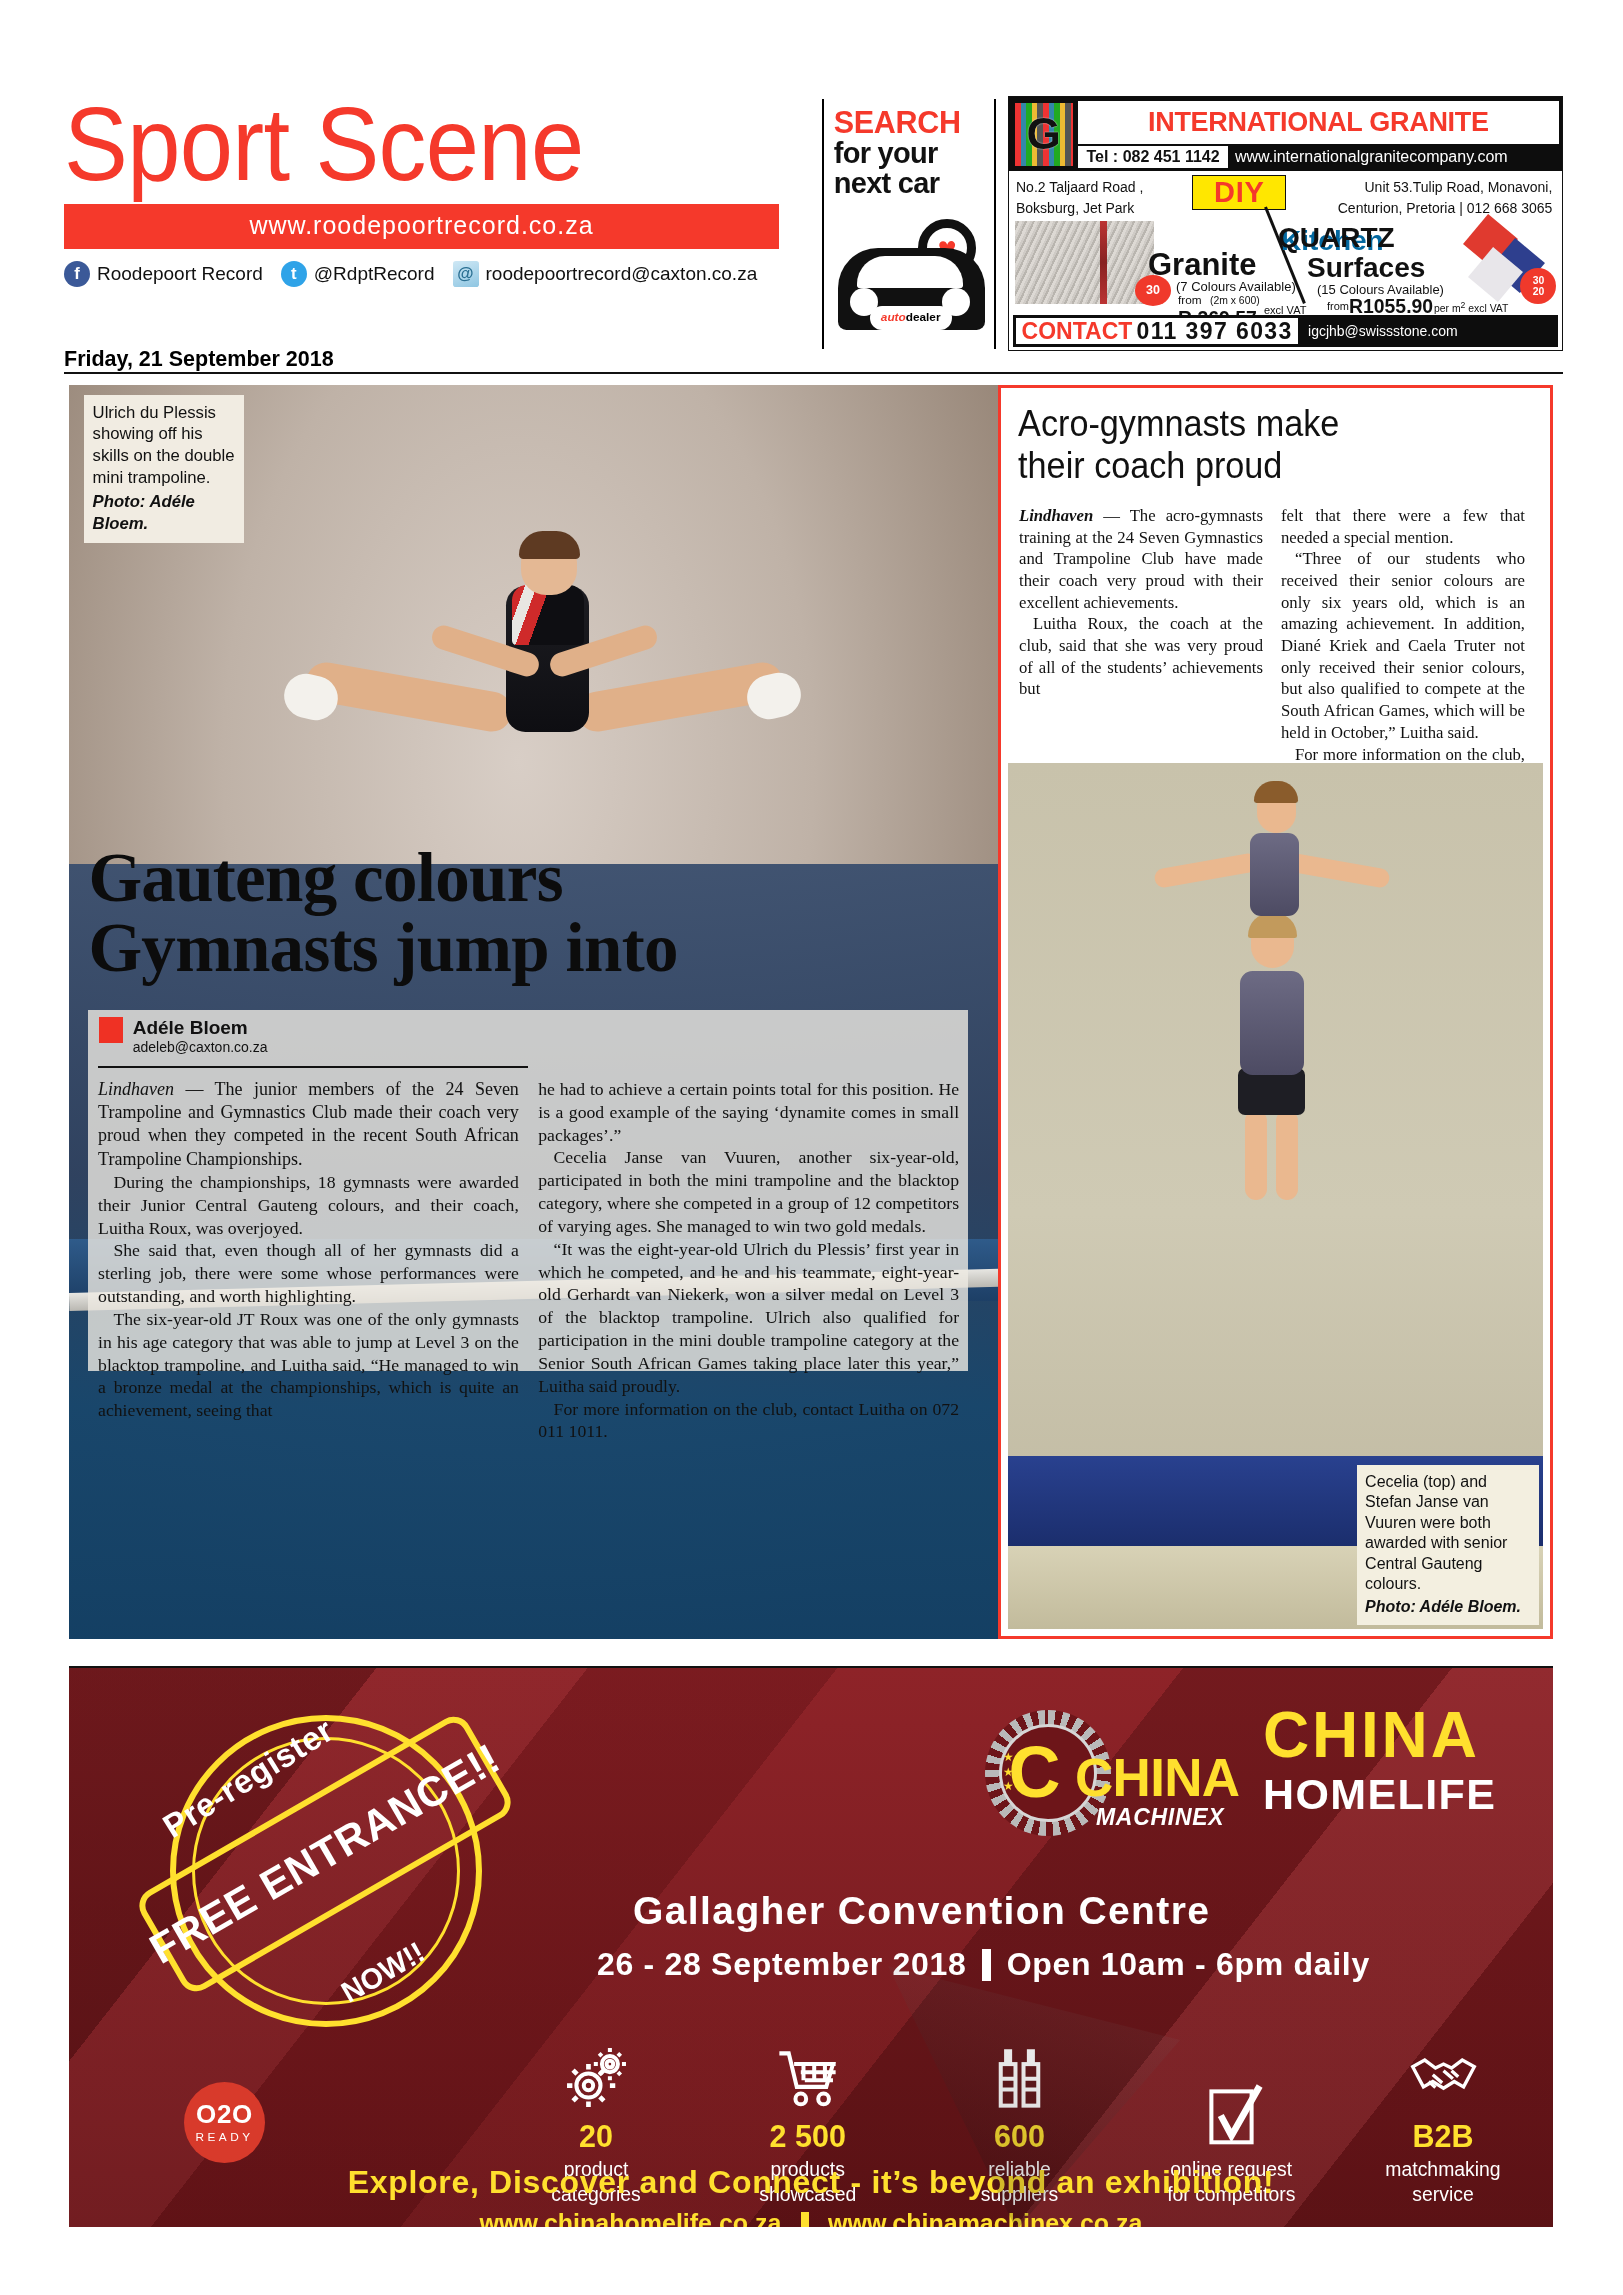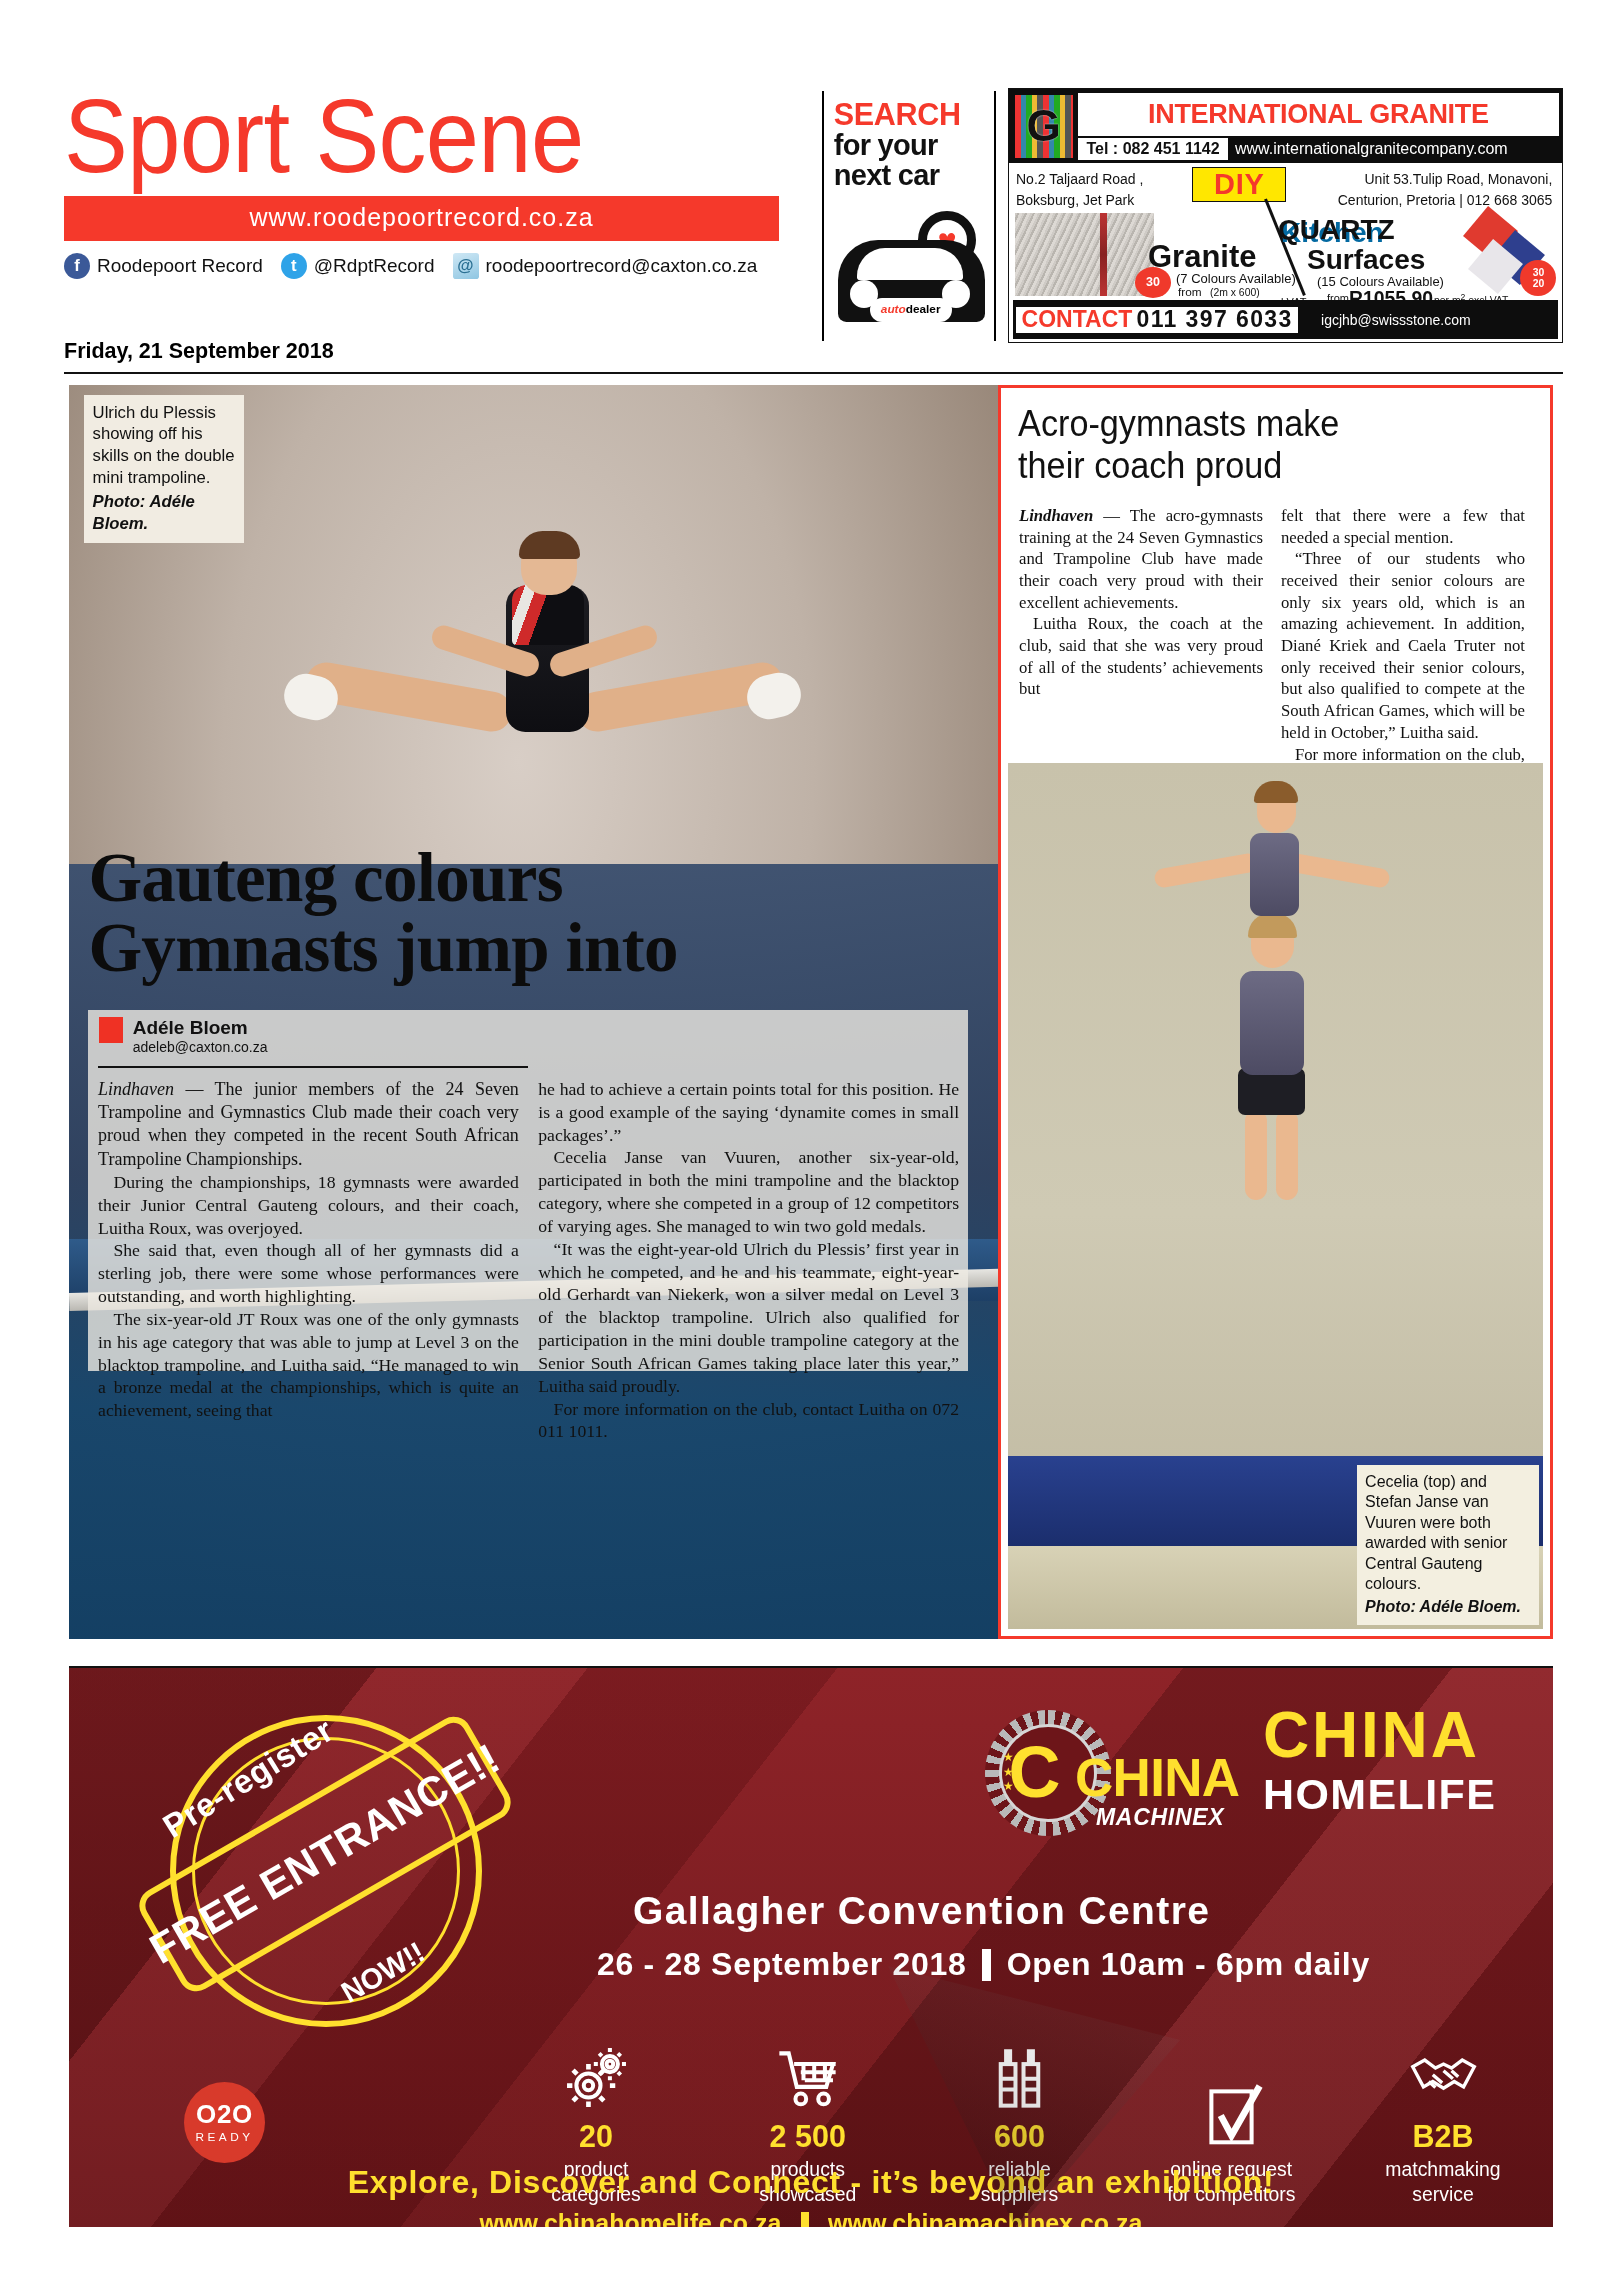--- a/index.html
+++ b/index.html
@@ -5,21 +5,21 @@
   * { box-sizing: border-box; margin: 0; padding: 0; }
   html, body { background: #ffffff; }
   body {
     width: 1624px; height: 2295px;
     font-family: "Liberation Sans", sans-serif;
     position: relative; overflow: hidden;
   }
   .page { position: relative; width: 1624px; height: 2295px; background: #fff; }
 
   
-  .masthead { position: absolute; left: 64px; top: 84px; width: 1499px; height: 278px; }
+  .masthead { position: absolute; left: 64px; top: 92px; width: 1499px; height: 278px; }
   .mast-left { position: absolute; left: 0; top: 0; width: 736px; }
   .mast-title {
     font-family: "Liberation Sans Narrow", "Liberation Sans", sans-serif;
     font-size: 104px; font-weight: 400; color: #f5392b; letter-spacing: -0.7px;
     line-height: 1.0; transform: scaleX(0.92); transform-origin: left top;
   }
   .mast-urlbar {
     margin-top: 8.3px; background: #f5392b; color: #fff; text-align: center;
     font-size: 25px; letter-spacing: 1px; padding: 7px 0 8.3px 0; width: 715px;
   }
@@ -94,22 +94,22 @@
   .gr-qcol { position:absolute; left: 308px; top: 111px; font-size: 13px; color:#111;}
   .gr-from2 { position:absolute; left: 318px; top: 129px; font-size: 11px; color:#111;}
   .gr-p2 { position:absolute; left: 340px; top: 124px; font-size: 19.4px; font-weight:800; color:#111;}
   .gr-vat2 { position:absolute; left: 425px; top: 129px; font-size: 10.4px; color:#111;}
   .gr-quartzimg { position:absolute; right: 7px; top: 47px; width: 90px; height: 82px;}
   .qs { position:absolute; width: 39px; height: 39px; transform: rotate(40deg); }
   .gr-dot { position:absolute; border-radius:50%; background:#f0392b; color:#fff; display:flex;
             flex-direction:column; align-items:center; justify-content:center; font-weight:700; }
   .dot1 { left: 126px; top: 104px; width: 36px; height: 30.5px; font-size: 12.5px;}
   .dot2 { right: 5.6px; top: 97px; width: 36px; height: 36px; font-size: 10.4px;}
-  .gran-bot { position:absolute; left: 4.2px; right: 4.2px; bottom: 2.8px; height: 39px; background:#0d0d0d;
-              display:flex; align-items:center;gap:13px; }
+  .gran-bot { position:absolute; left: 4.2px; right: 4.2px; bottom: 2.8px; height: 32px; background:#0d0d0d;
+              display:flex; align-items:center; }
   .gb-white { background:#fff; height: 26px; margin-left:2.8px; display:flex; align-items:center; padding: 0 5.6px; flex:0 0 auto;}
   .gb-contact { color:#f5392b; font-size: 23px; font-weight: 900; }
   .gb-num { color:#111; font-size: 23px; font-weight: 900; letter-spacing: 1.4px; margin-left: 4.2px;}
   .gb-mail { color:#fff; font-size: 14px; margin-left: 9.7px; }
 
   
   .hdr-rule { position:absolute; left: 64px; top: 372px; width: 1499px; height: 2.1px; background:#111; }
 
   
   .left-block { position:absolute; left: 69px; top: 385px; width: 999px; height: 1254px;

